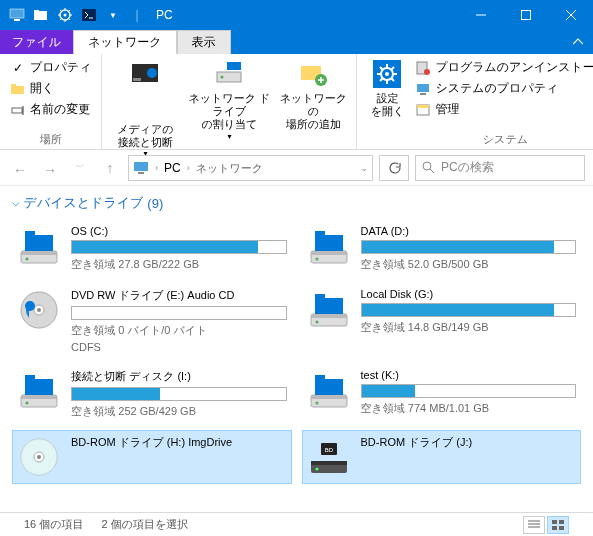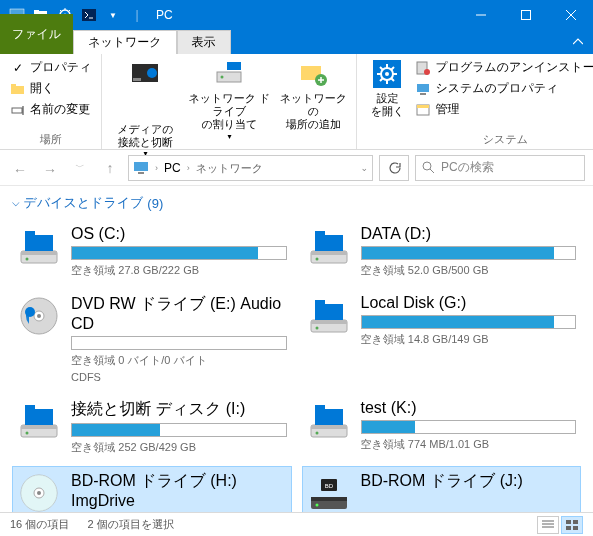--- a/index.html
+++ b/index.html
@@ -6,21 +6,21 @@
 body { width: 593px; height: 536px; background: #fff; overflow: hidden; font-size: 12px; }
 
 .titlebar { height: 30px; background: #0078d7; display: flex; align-items: center; color: #fff; }
 .titlebar .qat { display: flex; align-items: center; padding-left: 6px; gap: 2px; }
 .titlebar .qat-item { width: 22px; height: 22px; display: flex; align-items: center; justify-content: center; }
 .titlebar .title { margin-left: 8px; font-size: 12px; }
 .titlebar .winbtns { margin-left: auto; display: flex; }
 .titlebar .winbtn { width: 45px; height: 30px; display: flex; align-items: center; justify-content: center; }
 
 .tabrow { height: 24px; display: flex; align-items: flex-end; background: #0078d7; }
-.filetab { background: #4d7c0f; color: #fff; padding: 20px 12px; font-size: 12px; height: 24px; display: flex; align-items: center; }
+.filetab { background: #6d28d9; color: #fff; padding: 4px 12px; font-size: 12px; height: 24px; display: flex; align-items: center; }
 .tab { background: #f5f5f5; color: #000; padding: 4px 14px; font-size: 12px; height: 24px; border: 1px solid #ccc; border-bottom: none; display: flex; align-items: center; }
 .tab.active { background: #fff; }
 .tab.inactive { background: #e8e8e8; }
 .ribbon-help { margin-left: auto; width: 30px; text-align: center; color: #fff; background: #0078d7; height: 24px; display: flex; align-items: center; justify-content: center; }
 
 .ribbon { height: 96px; background: #fff; border-bottom: 1px solid #dadada; display: flex; }
 .ribbon-group { border-right: 1px solid #e0e0e0; padding: 4px 8px 2px; display: flex; flex-direction: column; }
 .ribbon-group-content { flex: 1; display: flex; gap: 4px; }
 .ribbon-group-label { text-align: center; font-size: 11px; color: #666; padding-top: 2px; }
 .ribbon-small-btns { display: flex; flex-direction: column; gap: 2px; }
@@ -35,26 +35,26 @@
 .refresh { width: 30px; height: 26px; border: 1px solid #ccc; display: flex; align-items: center; justify-content: center; }
 .searchbox { width: 170px; height: 26px; border: 1px solid #ccc; display: flex; align-items: center; padding: 0 6px; gap: 6px; color: #888; font-size: 12px; }
 
 .content { padding: 8px 12px; height: 326px; overflow: auto; }
 .section-header { color: #1a6fc4; font-size: 13px; display: flex; align-items: center; gap: 4px; margin-bottom: 8px; }
 .drives { display: grid; grid-template-columns: 1fr 1fr; gap: 6px 10px; }
 .drive { display: flex; gap: 10px; padding: 4px; border: 1px solid transparent; }
 .drive.selected { background: #cce8ff; border: 1px solid #99d1ff; }
 .drive-icon { width: 44px; height: 44px; flex-shrink: 0; }
 .drive-info { flex: 1; display: flex; flex-direction: column; gap: 3px; }
-.drive-name { font-size: 16px; }
+.drive-name { font-size: 11px; }
 .drive-bar { height: 14px; border: 1px solid #b0b0b0; background: #fff; position: relative; }
 .drive-bar-fill { height: 100%; background: #26a0da; }
 .drive-status { font-size: 11px; color: #6a6a6a; }
 
-.statusbar { height: 24px; border-top: 1px solid #dadada; display: flex; align-items: center; padding: 0 10px; gap: 18px; font-size: 11px; color: #555; }
+.statusbar { height: 24px; border-top: 1px solid #dadada; display: flex; align-items: center; padding: 0 24px; gap: 18px; font-size: 11px; color: #555; }
 .statusbar .view-toggle { margin-left: auto; display: flex; gap: 2px; }
 .view-btn { width: 22px; height: 18px; border: 1px solid #ccc; display: flex; align-items: center; justify-content: center; font-size: 10px; }
 
 svg { display: block; }
 </style>
 </head>
 <body>
 
 <div class="titlebar">
   <div class="qat">

